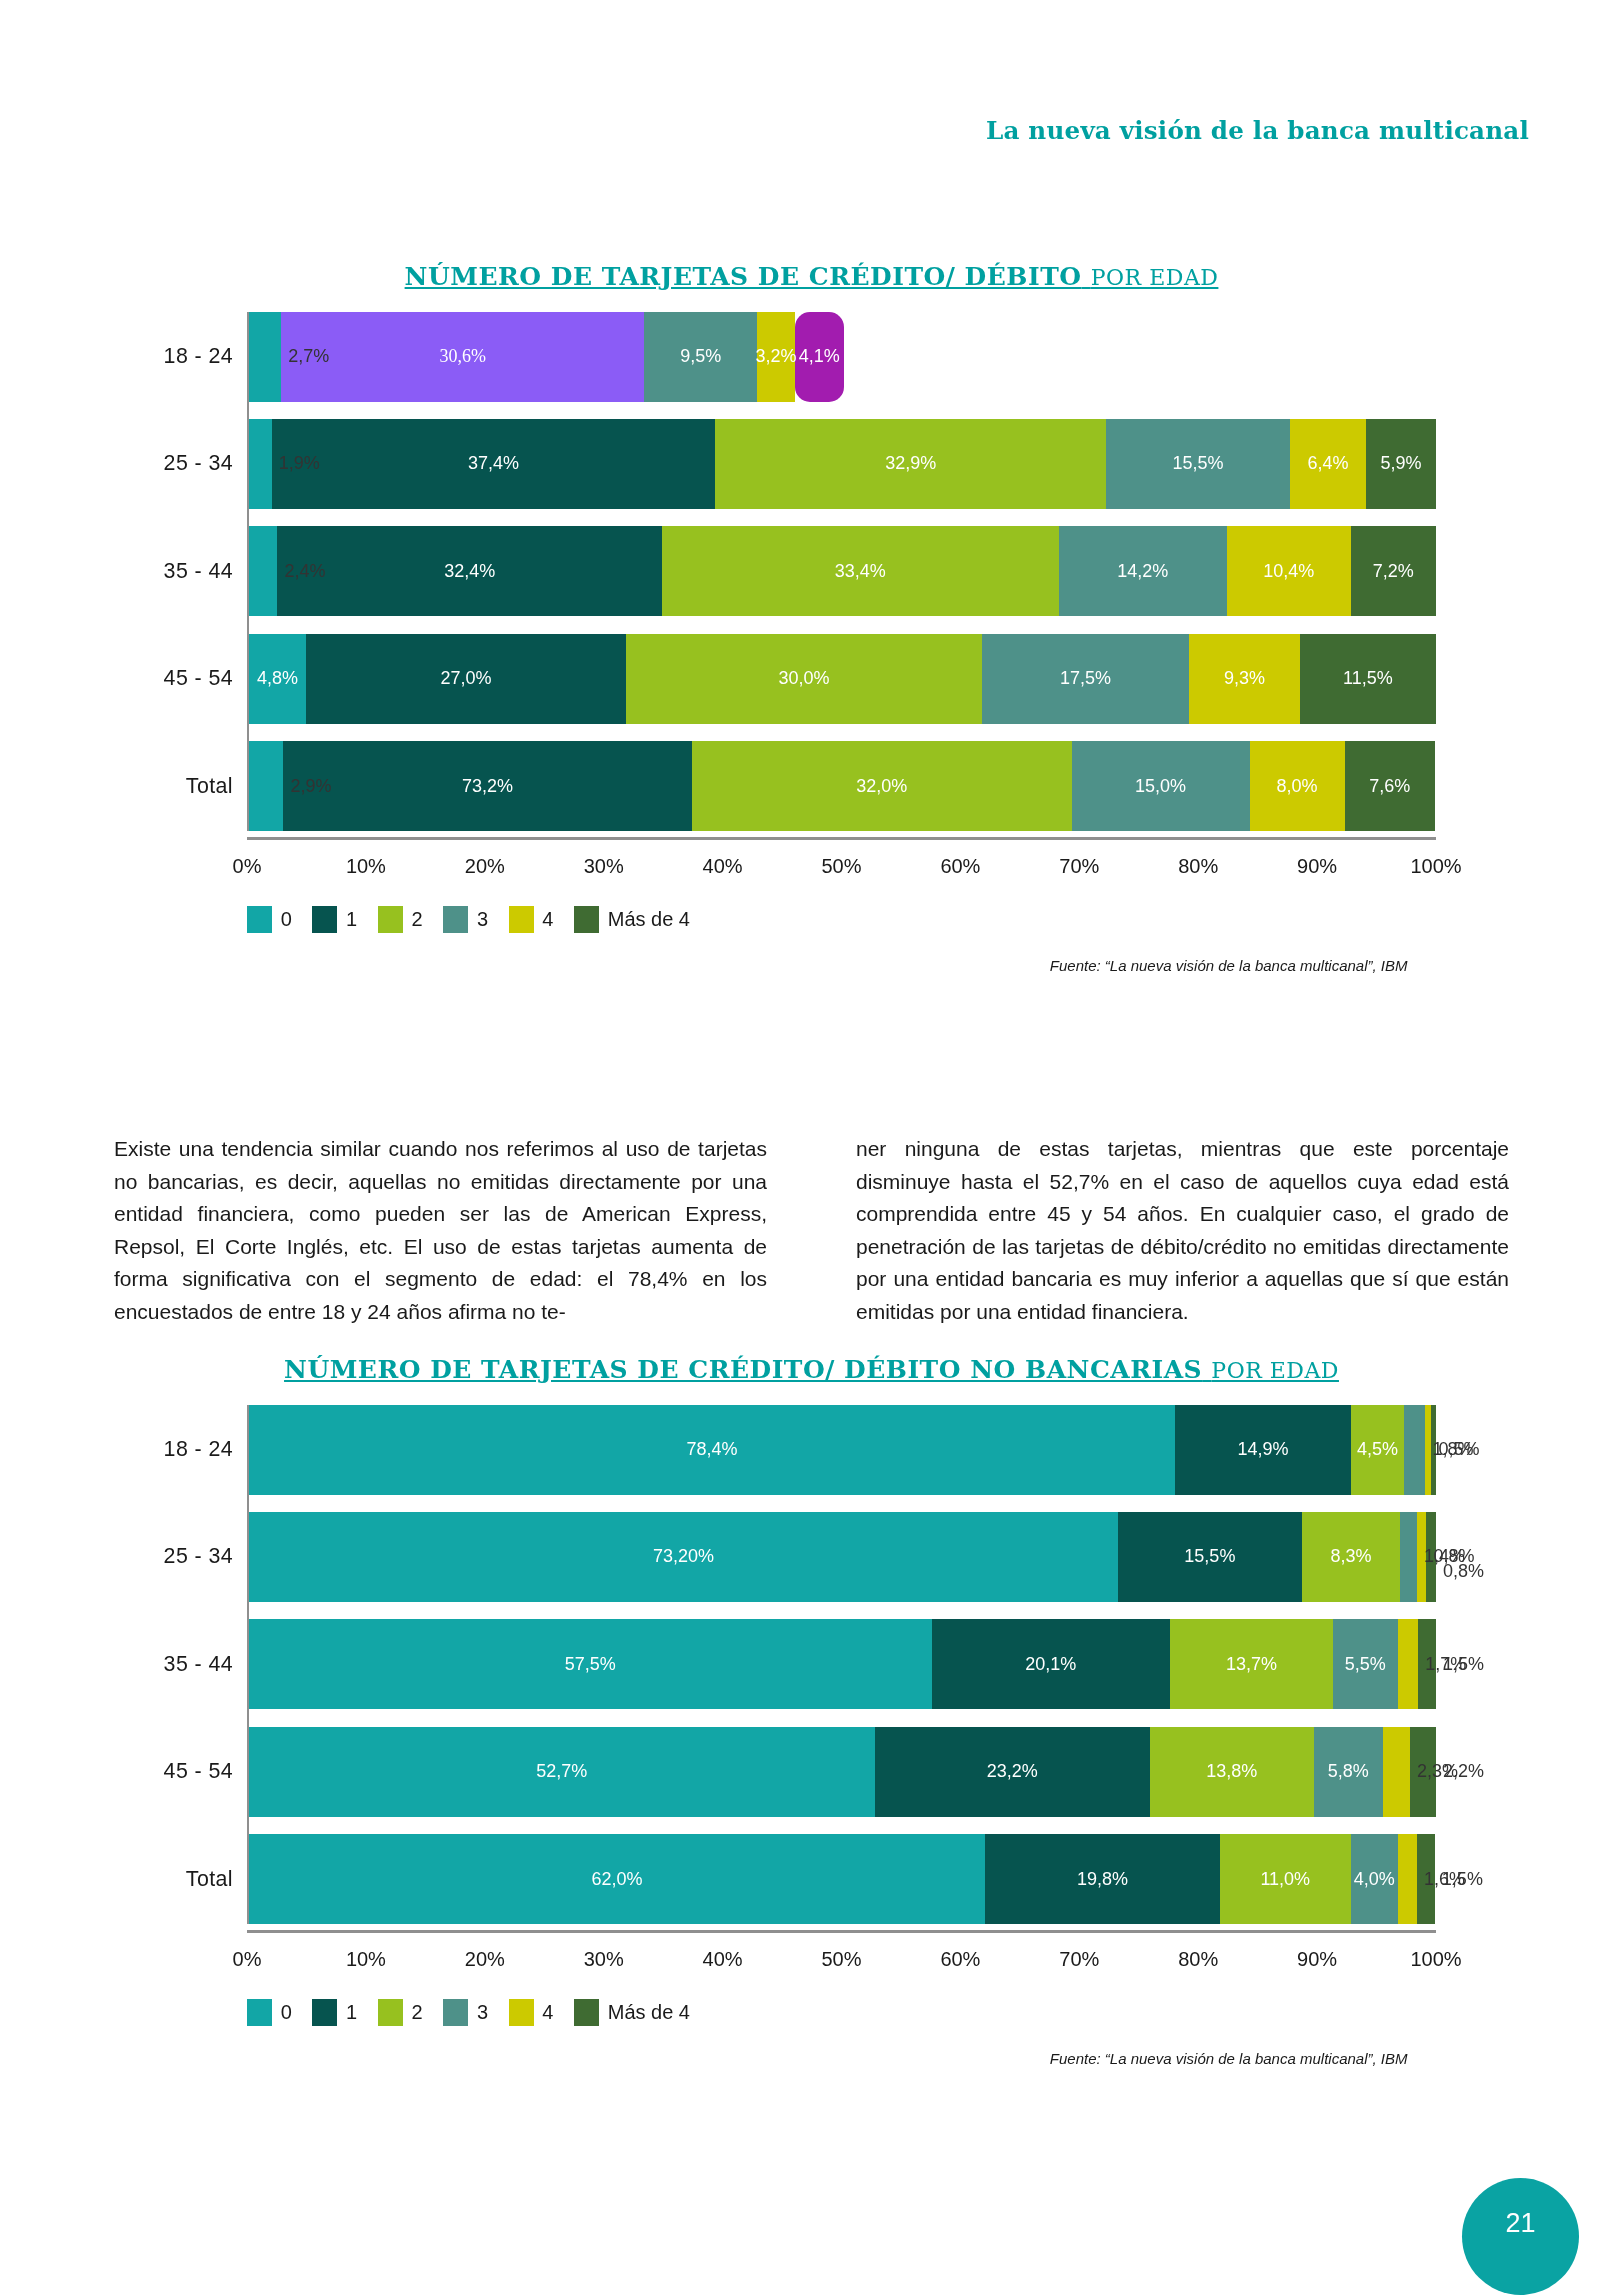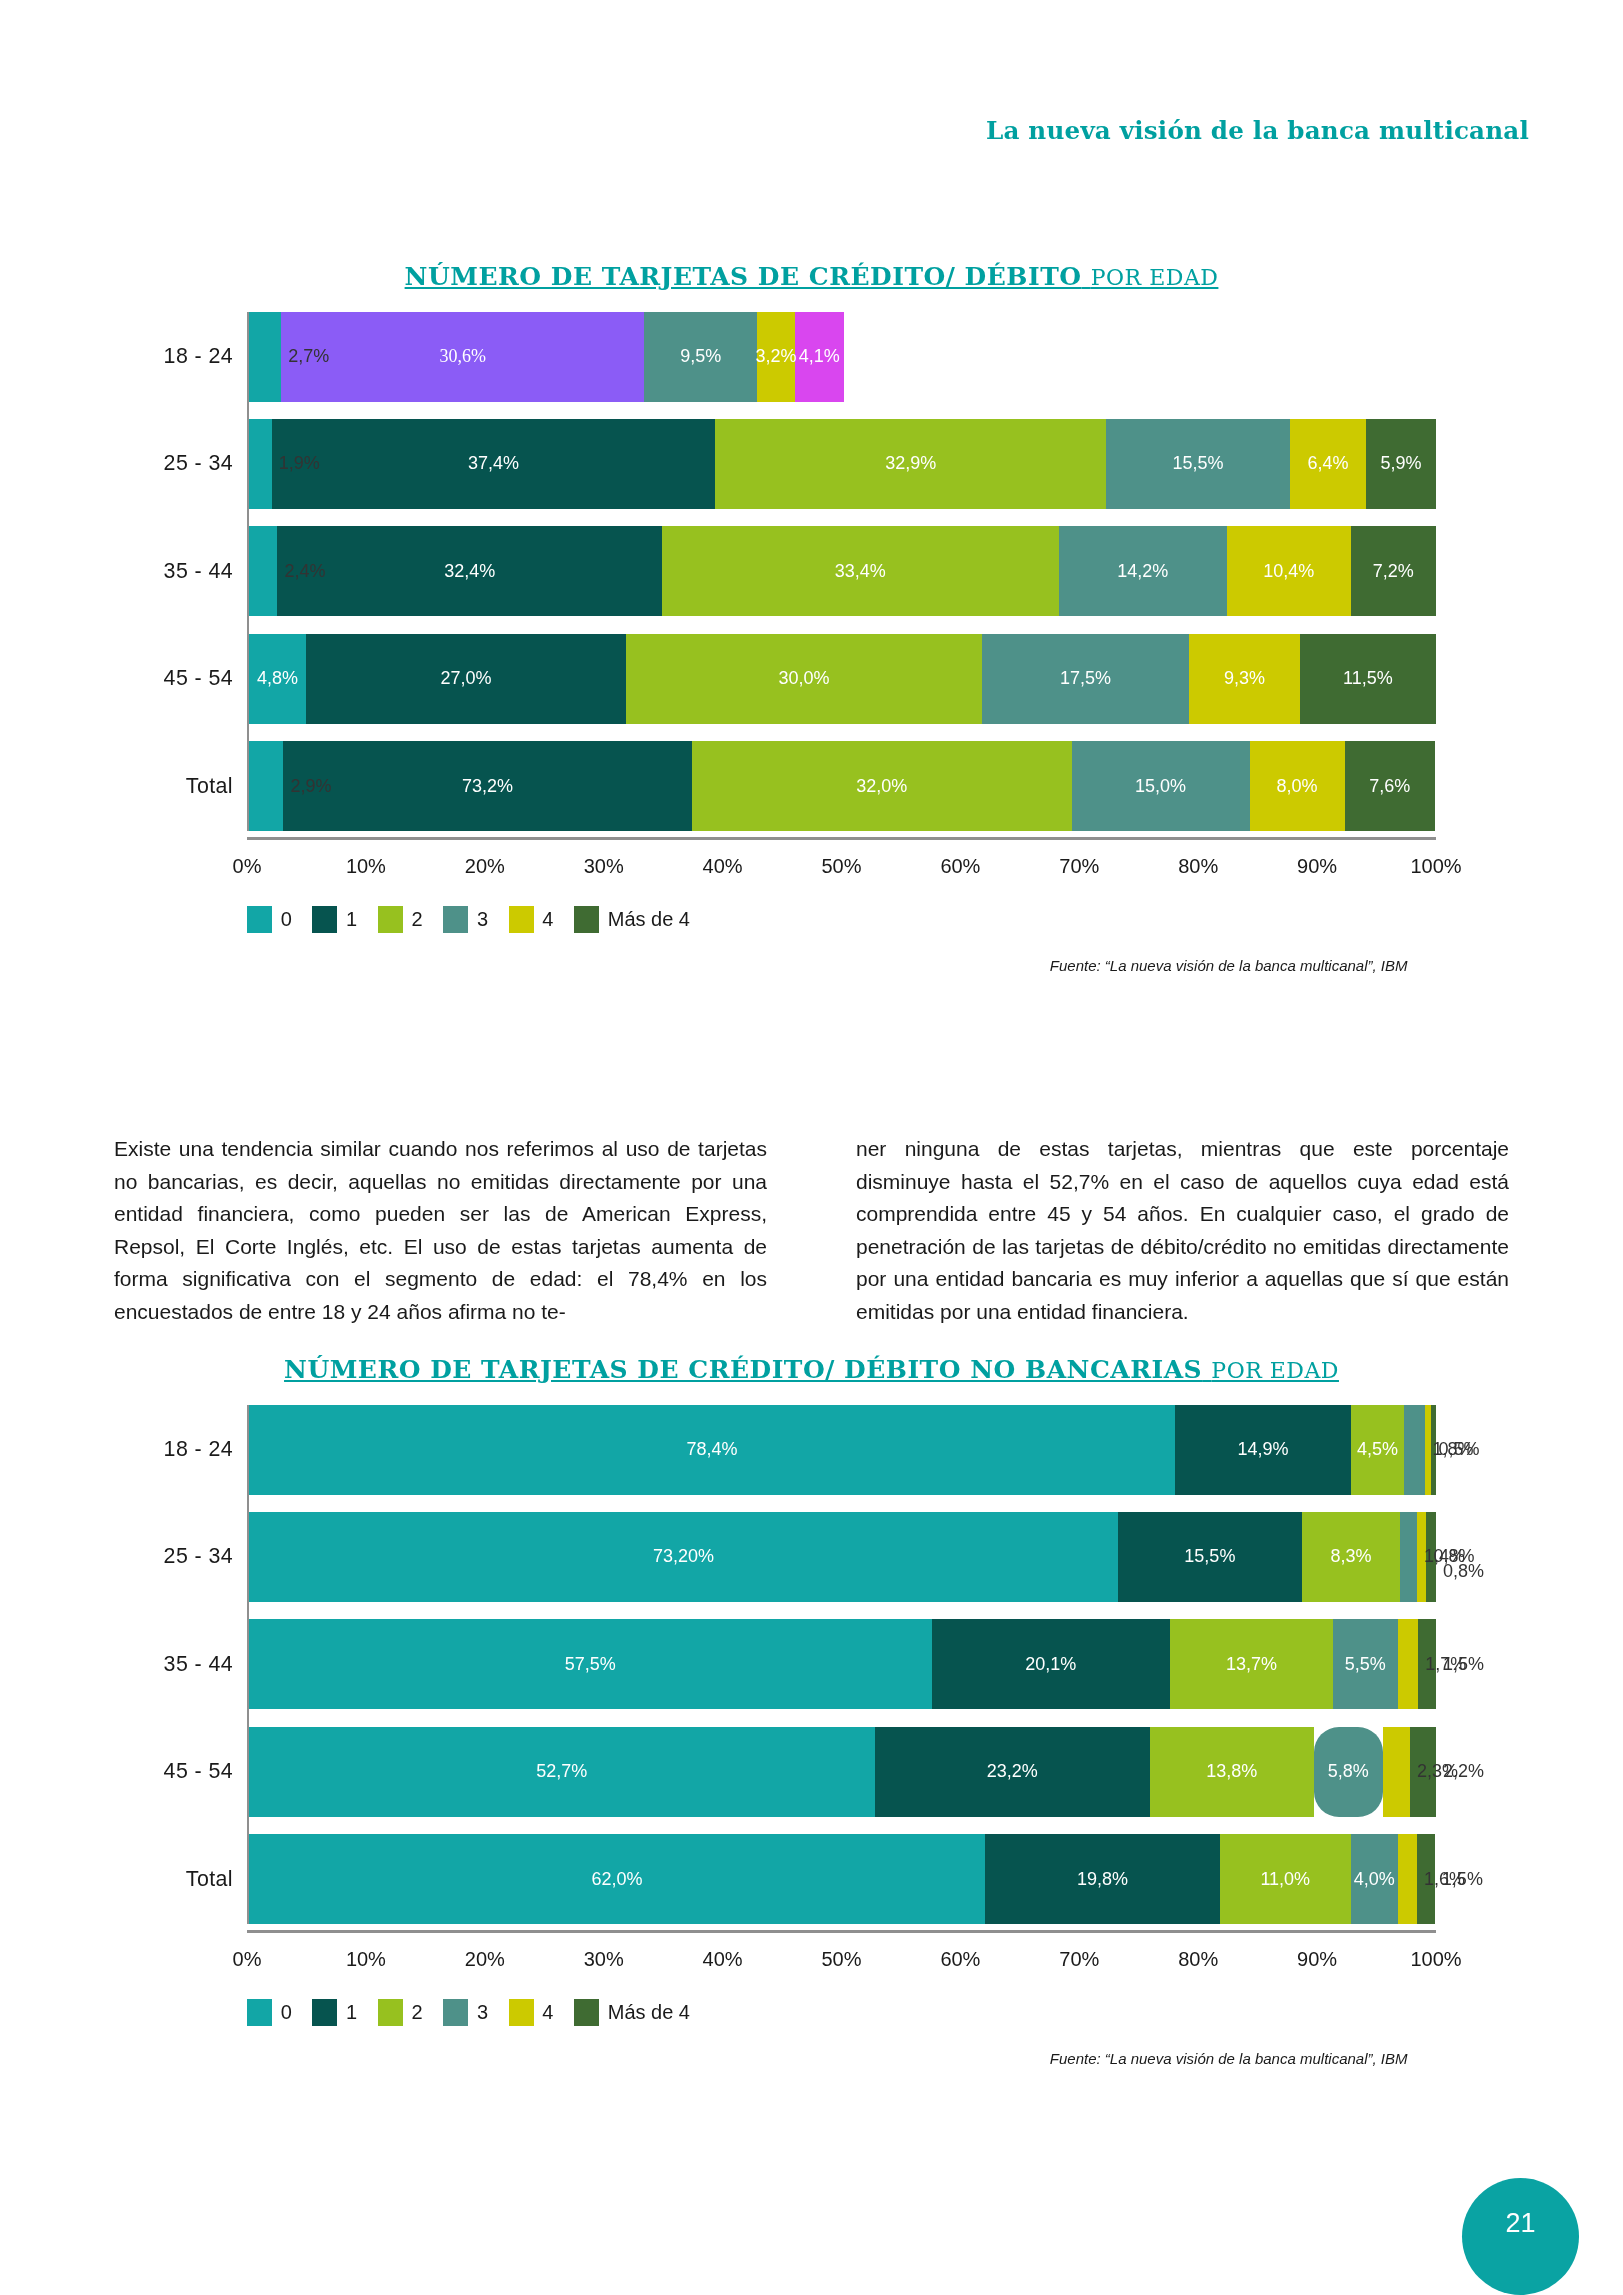--- a/index.html
+++ b/index.html
@@ -180,21 +180,21 @@
             </div>
             <div class="seg" style="width: 30.6%; background: #8b5cf6; font-family: Liberation Serif, serif;">
               <span class="val">30,6%</span>
             </div>
             <div class="seg" style="width: 9.5%; background: rgb(78, 145, 137);">
               <span class="val">9,5%</span>
             </div>
             <div class="seg" style="width: 3.2%; background: rgb(204, 202, 0);">
               <span class="val">3,2%</span>
             </div>
-            <div class="seg" style="width: 4.1%; background: #d946ef;">
+            <div class="seg" style="width: 4.1%; background: #a21caf; border-radius: 15px;">
               <span class="val">4,1%</span>
             </div>
           </div>
           <div class="bar-row">
             <div class="row-label">25 - 34</div>
             <div class="seg" style="width: 1.9%; background: rgb(18, 166, 166);">
               <span class="val out-right">1,9%</span>
             </div>
             <div class="seg" style="width: 37.4%; background: rgb(6, 84, 79);">
               <span class="val">37,4%</span>
@@ -397,21 +397,21 @@
             <div class="row-label">45 - 54</div>
             <div class="seg" style="width: 52.7%; background: rgb(18, 166, 166);">
               <span class="val">52,7%</span>
             </div>
             <div class="seg" style="width: 23.2%; background: rgb(6, 84, 79);">
               <span class="val">23,2%</span>
             </div>
             <div class="seg" style="width: 13.8%; background: rgb(151, 193, 31);">
               <span class="val">13,8%</span>
             </div>
-            <div class="seg" style="width: 5.8%; background: rgb(78, 145, 137); border-radius: 25px;">
+            <div class="seg" style="width: 5.8%; background: rgb(78, 145, 137);">
               <span class="val">5,8%</span>
             </div>
             <div class="seg" style="width: 2.3%; background: rgb(204, 202, 0);">
               <span class="val out-right">2,3%</span>
             </div>
             <div class="seg" style="width: 2.2%; background: rgb(63, 107, 50);">
               <span class="val out-right">2,2%</span>
             </div>
           </div>
           <div class="bar-row">

